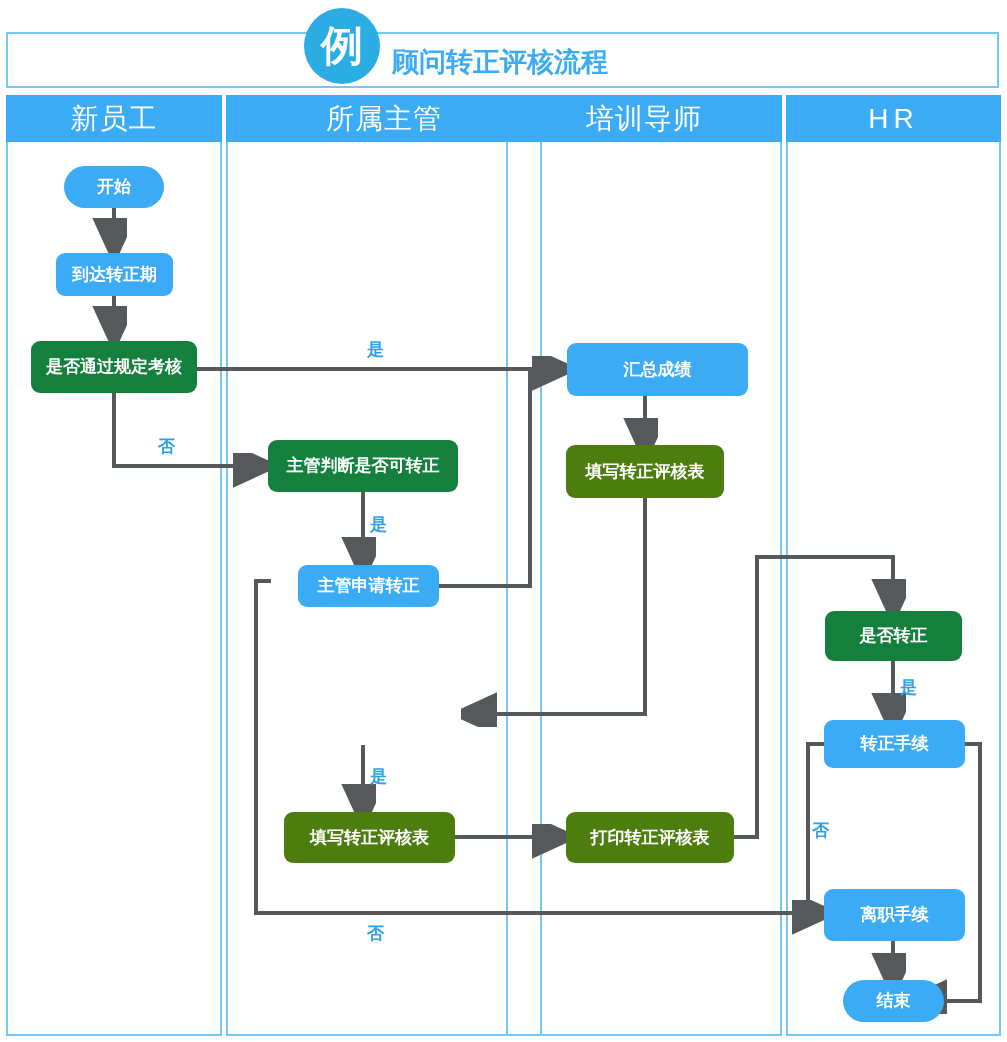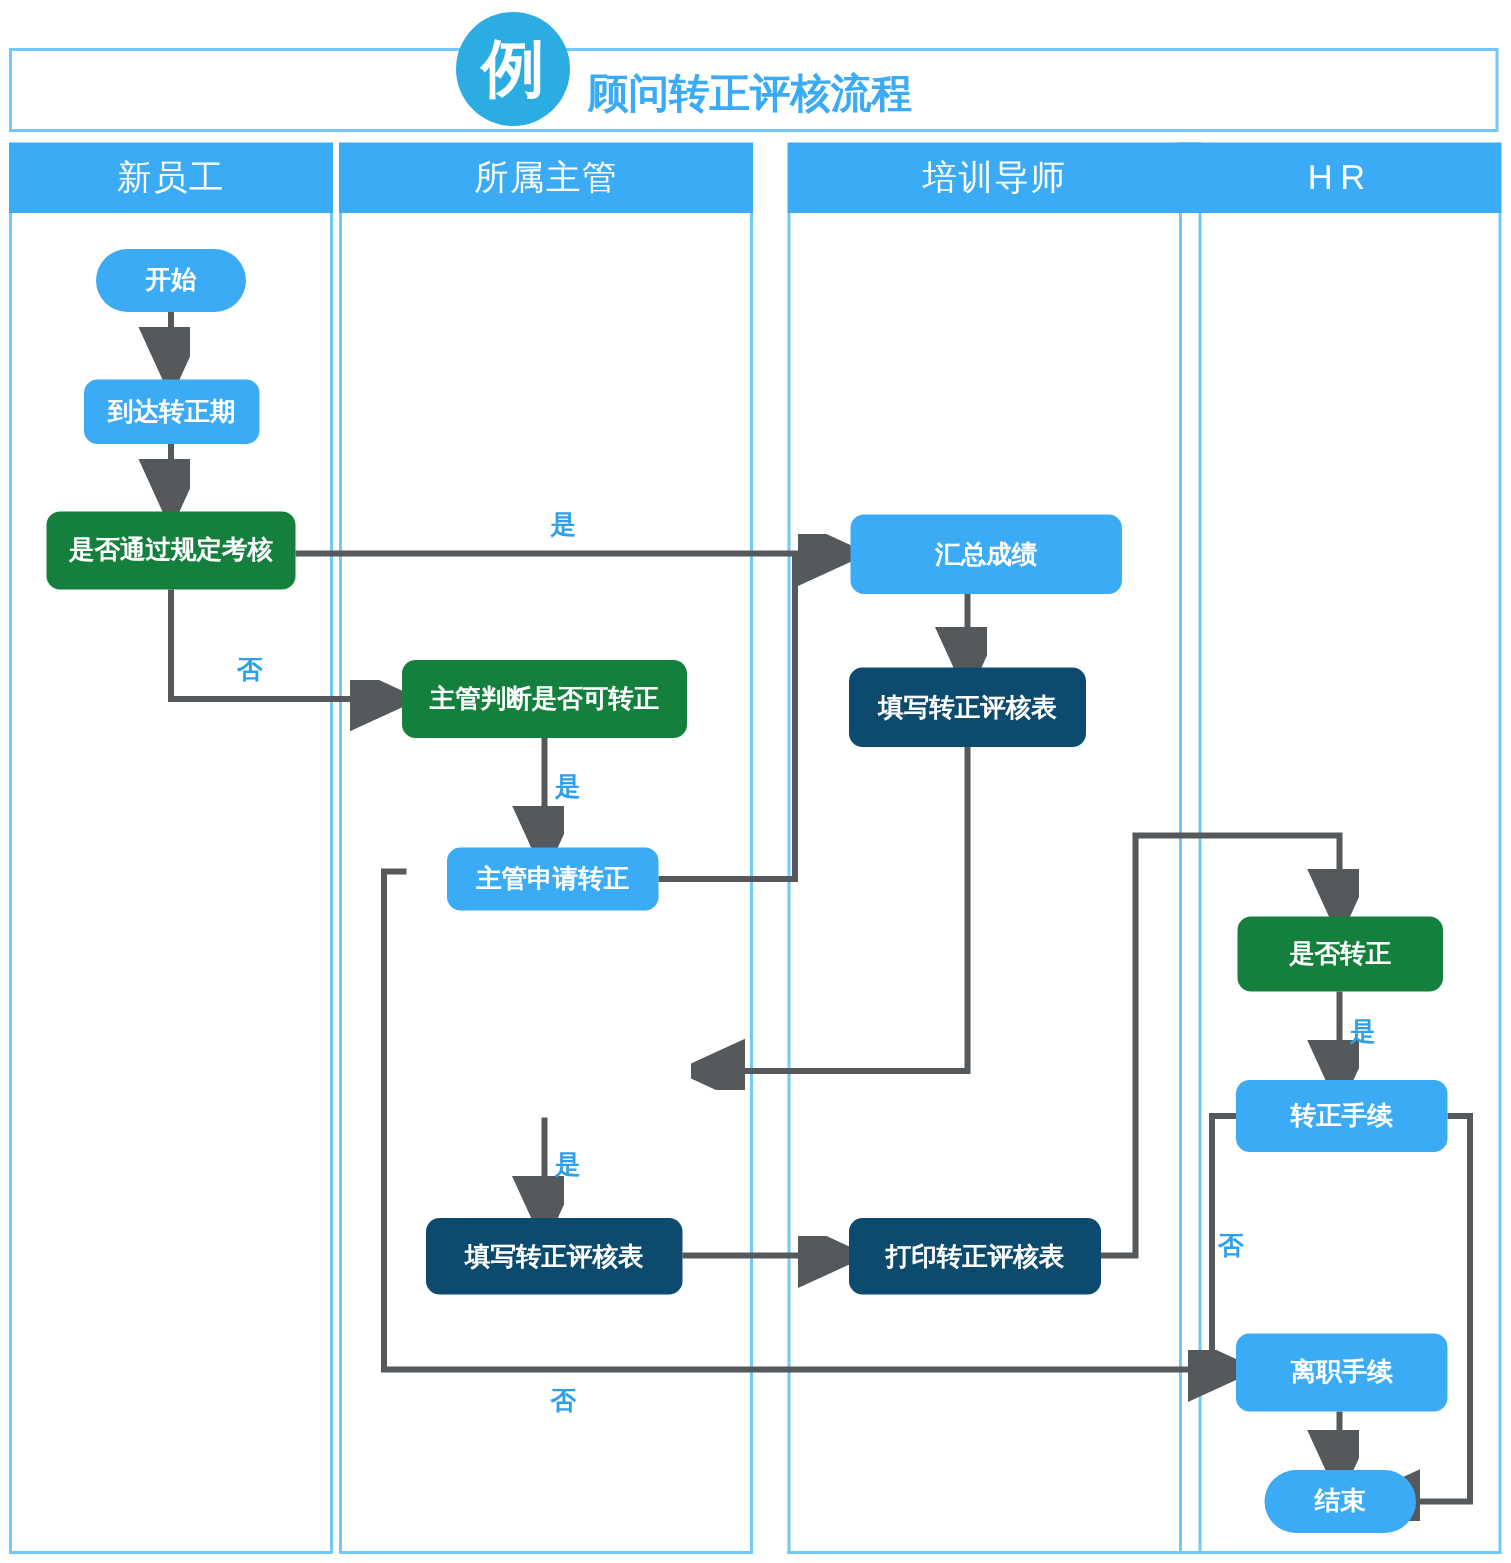--- a/index.html
+++ b/index.html
@@ -27,39 +27,39 @@
     position:absolute;left:392px;top:44px;
     color:#3cabf5;font-size:27px;font-weight:bold;white-space:nowrap;
     z-index:6;
   }
 
   
   .lane{position:absolute;top:95px;box-sizing:border-box;}
   .lane-head{
     height:47px;background:#3cabf5;color:#fff;
     display:flex;align-items:center;justify-content:center;
-    font-size:23px;letter-spacing:1px;
+    font-size:28px;letter-spacing:1px;
   }
   .lane-body{
     height:894px;border:2px solid #72c8f7;border-top:none;background:transparent;
     box-sizing:border-box;
   }
   .lane-head.hr{letter-spacing:5px;}
 
   
   .node{
     position:absolute;box-sizing:border-box;
     display:flex;align-items:center;justify-content:center;
     text-align:center;color:#ffffff;font-size:17px;font-weight:bold;
     border-radius:9px;line-height:1.25;z-index:4;
     padding:0 6px;
   }
   .node.blue{background:#3cabf5;}
   .node.orange{background:#15803d;}
-  .node.green{background:#0c4a6e;}
+  .node.green{background:#4d7c0f;}
   .node.pill{border-radius:22px;}
 
   
   .elabel{
     position:absolute;color:#2f9fe8;font-size:17px;font-weight:bold;
     z-index:6;white-space:nowrap;
   }
 
   
   #wires{position:absolute;left:0;top:0;width:1007px;height:1042px;z-index:2;}
@@ -71,25 +71,25 @@
 <div id="stage">
 
   <div id="title-box"></div>
   <div id="title-badge">例</div>
   <div id="title-text">顾问转正评核流程</div>
 
   <div class="lane" style="left:6px;width:216px;">
     <div class="lane-head">新员工</div>
     <div class="lane-body"></div>
   </div>
-  <div class="lane" style="left:226px;width:276px;">
+  <div class="lane" style="left:226px;width:316px;">
     <div class="lane-head">所属主管</div>
     <div class="lane-body"></div>
   </div>
-  <div class="lane" style="left:525px;width:276px;">
+  <div class="lane" style="left:506px;width:276px;">
     <div class="lane-head">培训导师</div>
     <div class="lane-body"></div>
   </div>
   <div class="lane" style="left:786px;width:215px;">
     <div class="lane-head hr">HR</div>
     <div class="lane-body"></div>
   </div>
 
   <svg id="wires" viewBox="0 0 1007 1042">
     <defs>

